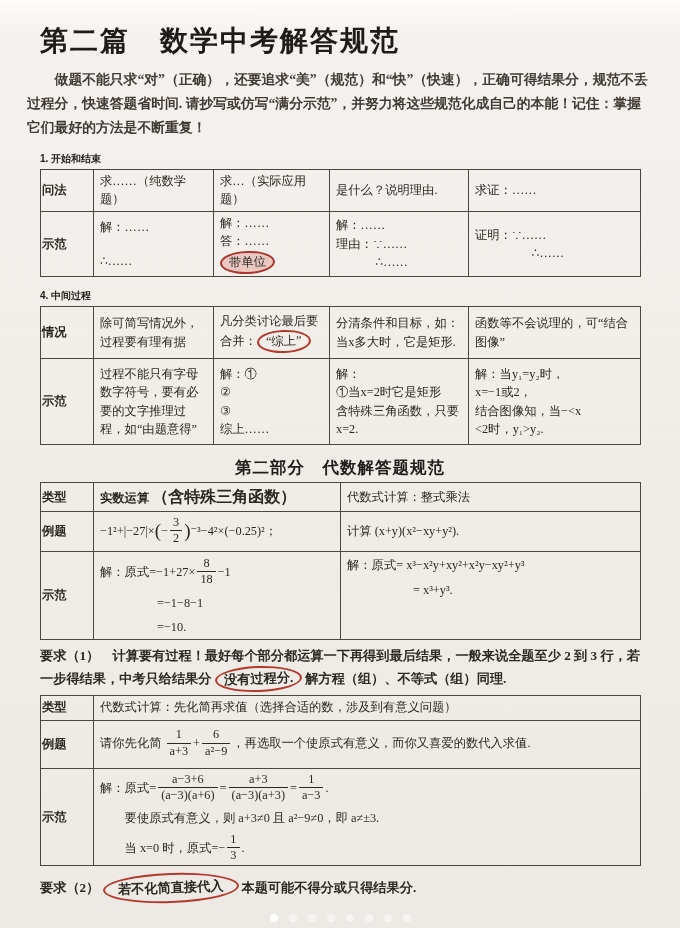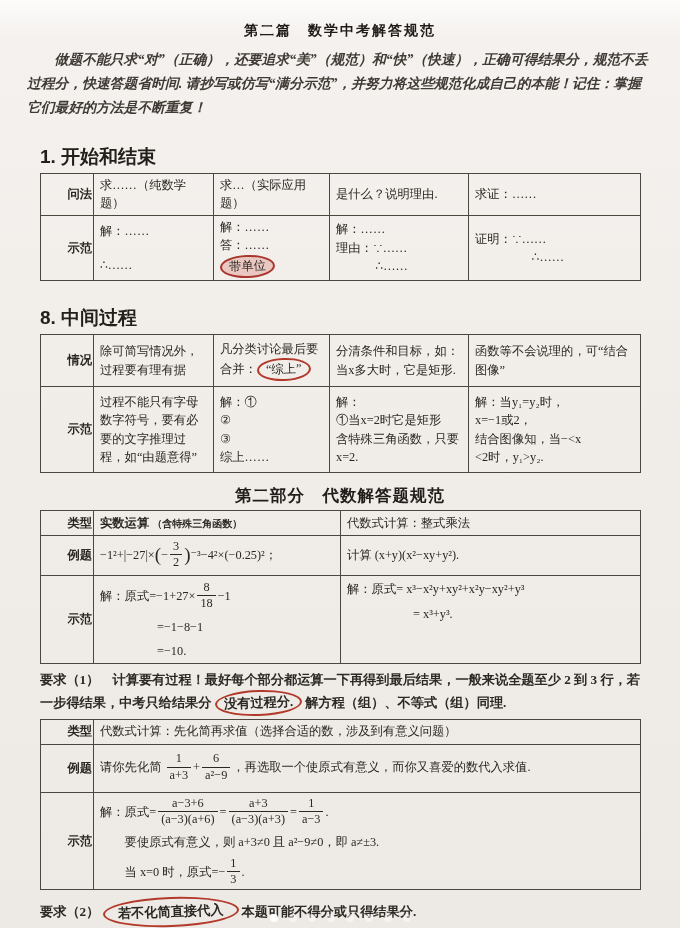--- a/index.html
+++ b/index.html
@@ -1,51 +1,51 @@
 <!DOCTYPE html>
 <html><head>
 <meta charset="utf-8">
 <style>
   *{margin:0;padding:0;box-sizing:border-box}
   html,body{background:#d9d6d2}
   body{font-family:"Liberation Serif","DejaVu Serif",serif;color:#28241f}
   .page{width:680px;height:928px;margin:0 auto;position:relative;overflow:hidden;
         background:linear-gradient(180deg,#fdfcfb 0%,#f4f1ee 4%,#f0ede9 50%,#edeae6 100%);
         padding:22px 40px 0}
-  .title{font-family:"Liberation Sans",sans-serif;font-weight:bold;font-size:14px;
-         text-align:center;letter-spacing:2px;color:#1e1b18}
+  .title{font-family:"Liberation Sans",sans-serif;font-weight:bold;font-size:28px;
+         letter-spacing:2px;color:#1e1b18}
   .intro{margin:8px -13px 0;font-size:13.8px;line-height:24px;text-indent:2em;
-         font-style:italic;font-weight:600;color:#403a34}
+         font-weight:600;color:#403a34}
   .part-heading{font-family:"Liberation Sans",sans-serif;font-weight:bold;font-size:16.5px;
          text-align:center;margin-top:9px;letter-spacing:1px;color:#201d1a}
   .part-heading.second{margin-top:12px}
-  .seclabel{font-family:"Liberation Sans",sans-serif;font-weight:bold;font-size:19px;margin-top:24px;color:#23201c}
+  .seclabel{font-family:"Liberation Sans",sans-serif;font-weight:bold;font-size:10px;margin-top:12px;color:#23201c}
   table.t{border-collapse:collapse;table-layout:fixed;width:600px;margin-top:3px}
   .t td{border:1.5px solid #4c463f;font-size:12.3px;line-height:1.5;padding:2px 6px;
         vertical-align:middle;color:#2b2username722;}
   .t td{color:#2b2722}
-  .t td.lbl{text-align:right;font-family:"Liberation Sans",sans-serif;font-weight:bold;padding:2px 1px}
+  .t td.lbl{text-align:left;font-family:"Liberation Sans",sans-serif;font-weight:bold;padding:2px 1px}
   .cell-flex{display:flex;flex-direction:column;justify-content:space-between;min-height:52px}
   .ind1{padding-left:2em}.ind2{padding-left:3.2em}.ind3{padding-left:4.6em}
   .red-circle{display:inline-block;border:2px solid #b33a2b;border-radius:50%;
         padding:0 7px 1px;transform:rotate(-2deg);color:#2b2722}
   .red-circle.pink{background:rgba(216,108,96,.30);border-color:#a8362d}
   .red-circle.big{padding:2px 13px 3px;border-width:2.5px;font-weight:600}
   .req{font-size:13.2px;font-weight:600;line-height:21px;margin-top:5px;color:#2c2823;width:612px}
   .math{font-size:13px}
   .frac{display:inline-block;vertical-align:middle;text-align:center;line-height:1.08;
         margin:0 2px;position:relative;top:-1px}
   .frac .fnum{display:block;padding:0 3px 1px;border-bottom:1.3px solid #2b2722}
   .frac .fden{display:block;padding:1px 3px 0}
   .bigp{font-size:1.55em;font-weight:300;vertical-align:-0.12em}
   .mline{margin-top:6px}
   .dots{position:absolute;left:0;right:0;bottom:6px;display:flex;justify-content:center;gap:11px}
   .dot{width:8px;height:8px;border-radius:50%;background:#fff;opacity:.48}
   .dot.active{opacity:.95}
-  .hnote{font-size:10px;font-weight:bold}
+  .hnote{font-size:16px;font-weight:bold}
 </style>
 </head>
 <body>
 
 <div class="page">
 
   <h1 class="title">第二篇　数学中考解答规范</h1>
 
   <p class="intro">做题不能只求“对”（正确），还要追求“美”（规范）和“快”（快速），正确可得结果分，规范不丢过程分，快速答题省时间. 请抄写或仿写“满分示范”，并努力将这些规范化成自己的本能！记住：掌握它们最好的方法是不断重复！</p>
 
@@ -90,21 +90,21 @@
         <div class="ind2">∴……</div>
       </td>
       <td>
         <div>证明：∵……</div>
         <div class="ind3">∴……</div>
       </td>
     </tr>
   </tbody>
     </table>
 
-  <div class="seclabel">8. 中间过程</div>
+  <div class="seclabel">4. 中间过程</div>
 
   <table class="t">
     <colgroup>
         <col style="width:53px">
         <col style="width:120px">
         <col style="width:116px">
         <col style="width:139px">
         <col style="width:172px">
       </colgroup>
     <tbody>

